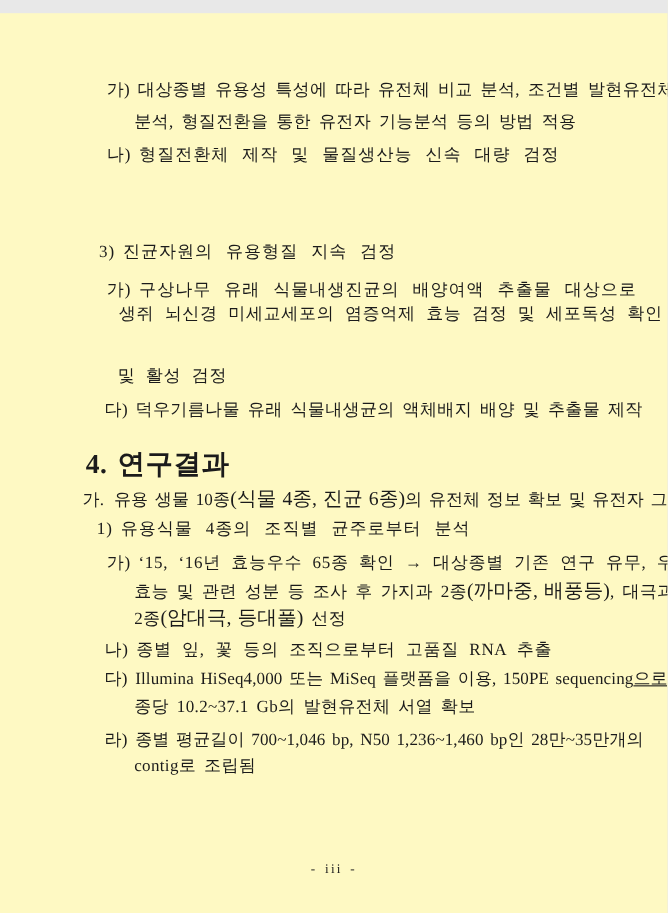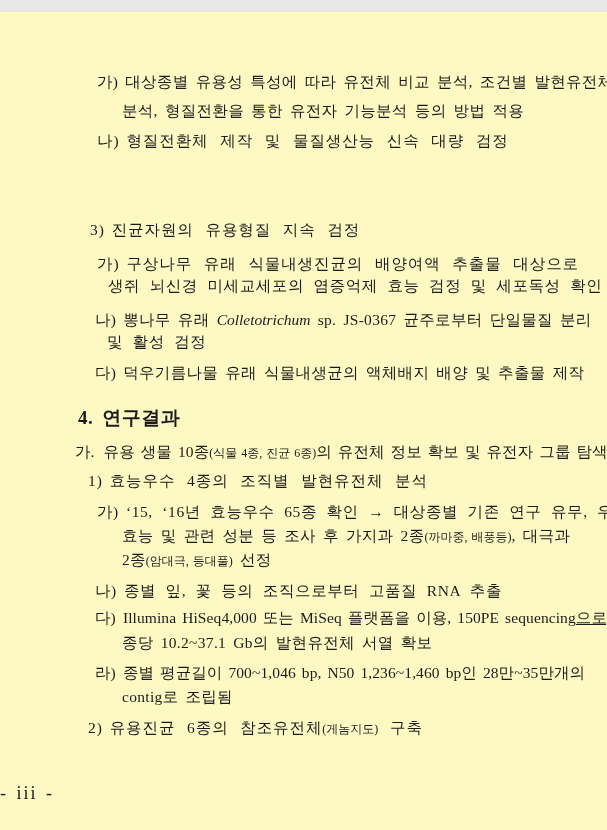--- a/index.html
+++ b/index.html
@@ -17,34 +17,34 @@
     white-space:nowrap;
     font-size:15.5px;
     line-height:1.25;
     letter-spacing:0.3px;
     word-spacing:3px;
   }
   .ln .lbl{display:inline-block;margin-right:7px;}
   
   .sp{word-spacing:7px;letter-spacing:0.9px;}
   .semi{word-spacing:5px;letter-spacing:0.6px;}
-  .small{font-size:12px;letter-spacing:0;word-spacing:1px;}
+  .small{font-size:18px;letter-spacing:0;word-spacing:1px;}
   .ital{font-style:italic;letter-spacing:0;word-spacing:1px;}
   .ul{text-decoration:underline;}
   .hd{
     font-weight:bold;
-    font-size:19px;
+    font-size:25px;
     letter-spacing:0.5px;
   }
   .hd .lbl{margin-right:9px;}
   .footer{
     position:absolute;
     left:0;right:0;top:771px;
-    text-align:left;
-    font-size:18px;
+    text-align:center;
+    font-size:12px;
     letter-spacing:2px;
     word-spacing:2px;
   }
   
   .p1a{top:60px;left:97px;}
   .p1b{top:89px;left:122px;text-align:right;}
   .p2 {top:119px;left:97px;}
   .p3 {top:150px;left:97px;}
   .p4 {top:208px;left:90px;}
   .p5a{top:242px;left:97px;}
@@ -87,41 +87,38 @@
     <span class="lbl">3)</span><span>진균자원의 유용형질 지속 검정</span>
   </div>
 
   <div class="ln p5a sp">
     <span class="lbl">가)</span><span>구상나무 유래 식물내생진균의 배양여액 추출물 대상으로</span>
   </div>
   <div class="ln p5b semi">
     <span>생쥐 뇌신경 미세교세포의 염증억제 효능 검정 및 세포독성 확인</span>
   </div>
 
-  <div class="ln p6a">
-    <span class="lbl">나)</span><span>뽕나무 유래 </span><span class="ital">Colletotrichum</span><span> sp. JS-0367 균주로부터 단일물질 분리</span>
-  </div>
   <div class="ln p6b semi">
     <span>및 활성 검정</span>
   </div>
 
   <div class="ln p7">
     <span class="lbl">다)</span><span>덕우기름나물 유래 식물내생균의 액체배지 배양 및 추출물 제작</span>
   </div>
 
   <div class="hd">
     <span class="lbl">4.</span><span>연구결과</span>
   </div>
 
   <div class="ln p9">
     <span class="lbl">가.</span><span>유용 생물 10종</span><span class="small">(식물 4종, 진균 6종)</span><span>의 유전체 정보 확보 및 유전자 그룹 탐색</span>
   </div>
 
   <div class="ln p10 sp">
-    <span class="lbl">1)</span><span>효능우수 4종의 조직별 발현유전체 분석</span>
+    <span class="lbl">1)</span><span>유용식물 4종의 조직별 균주로부터 분석</span>
   </div>
 
   <div class="ln p11a semi">
     <span class="lbl">가)</span><span>‘15, ‘16년 효능우수 65종 확인 → 대상종별 기존 연구 유무, 우수</span>
   </div>
   <div class="ln p11b">
     <span>효능 및 관련 성분 등 조사 후 가지과 2종</span><span class="small">(까마중, 배풍등)</span><span>, 대극과</span>
   </div>
   <div class="ln p11c">
     <span>2종</span><span class="small">(암대극, 등대풀)</span><span> 선정</span>
@@ -138,19 +135,16 @@
     <span>종당 10.2~37.1 Gb의 발현유전체 서열 확보</span>
   </div>
 
   <div class="ln p14a">
     <span class="lbl">라)</span><span>종별 평균길이 700~1,046 bp, N50 1,236~1,460 bp인 28만~35만개의</span>
   </div>
   <div class="ln p14b">
     <span>contig로 조립됨</span>
   </div>
 
-  <div class="ln p15 sp">
-    <span class="lbl">2)</span><span>유용진균 6종의 참조유전체</span><span class="small">(게놈지도)</span><span> 구축</span>
-  </div>
 
   <div class="footer">- iii -</div>
 
 </div>
 
 </body></html>

